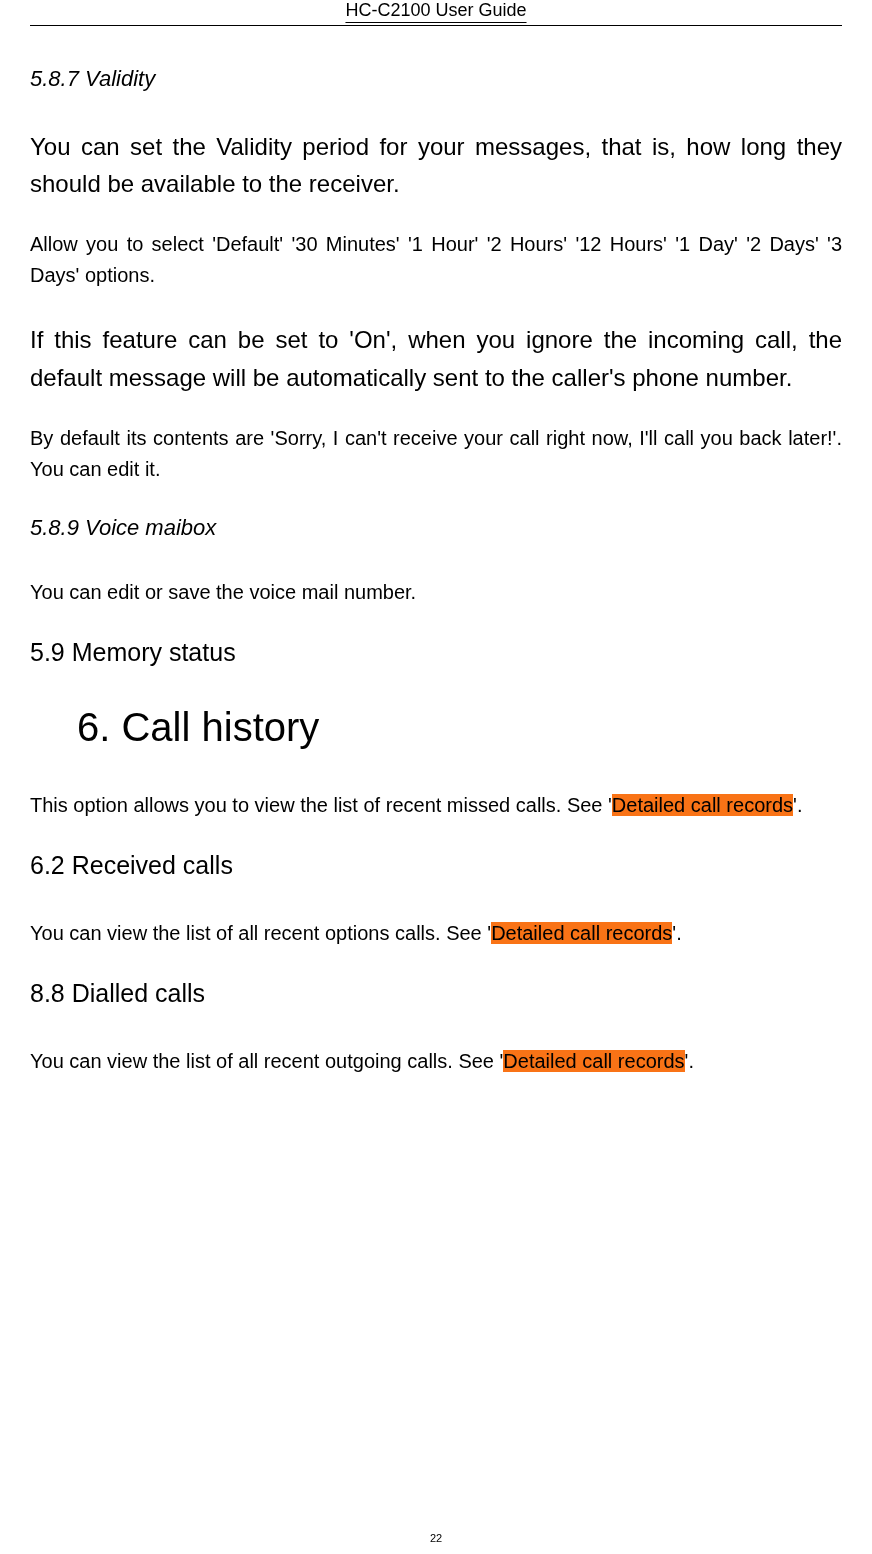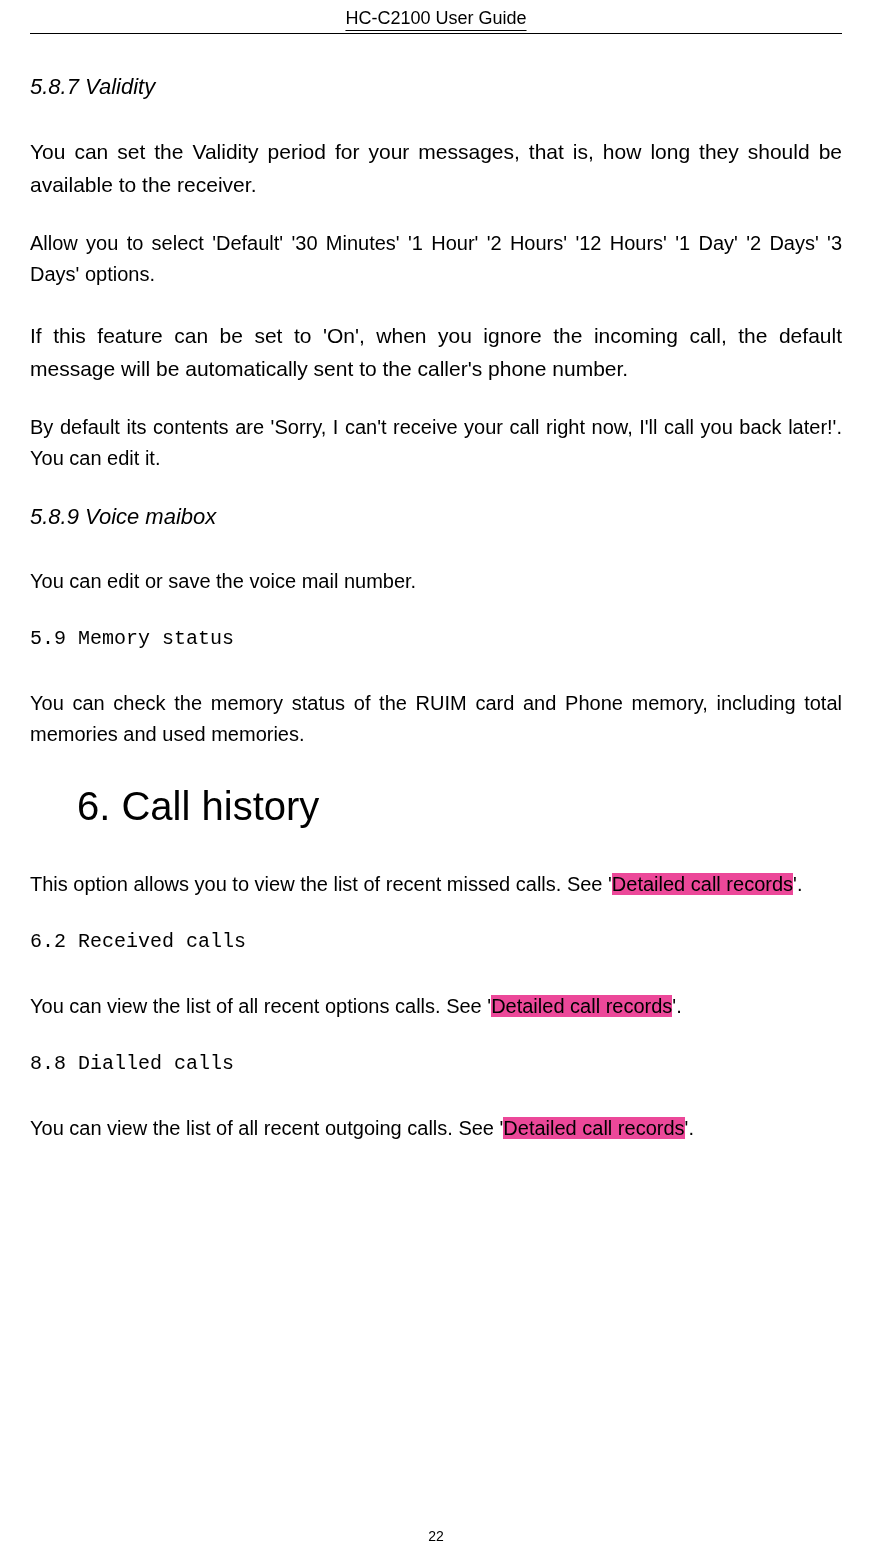--- a/index.html
+++ b/index.html
@@ -9,72 +9,71 @@
       background: #fff;
       font-family: Arial, Helvetica, sans-serif;
       color: #000;
       position: relative;
     }
     .page {
       padding: 0 30px;
     }
     .header {
       text-align: center;
-      padding-top: 8px;
+      padding-top: 0;
       padding-bottom: 4px;
       border-bottom: 1.5px solid #000;
       font-size: 18px;
       margin-bottom: 40px;
       text-decoration: underline;
       text-underline-offset: 6px;
     }
     .h3 {
       font-size: 22px;
       font-weight: normal;
       margin-bottom: 36px;
       margin-top: 8px;
       font-style: italic;
     }
     .h2 {
-      font-size: 20px;
+      font-size: 25px;
       font-weight: normal;
       margin-top: 28px;
       margin-bottom: 38px;
-      font-family: Liberation Mono, monospace;
     }
     .h1 {
       font-size: 40px;
       font-weight: normal;
       margin-top: 34px;
       margin-bottom: 40px;
       margin-left: 47px;
     }
     .para {
       font-size: 20px;
       line-height: 1.55;
       text-align: justify;
       margin-bottom: 30px;
       margin-top: 27px;
     }
     .para-tight {
-      font-size: 21px;
+      font-size: 24px;
       line-height: 1.55;
       text-align: justify;
       margin-bottom: 0;
     }
     .hl {
-      background: #ec4899;
+      background: #f97316;
     }
     .page-num {
       position: absolute;
       bottom: 10px;
       left: 0;
       width: 100%;
       text-align: center;
-      font-size: 14px;
+      font-size: 11px;
     }
   </style>
 </head>
 <body>
 
 <div class="page">
   <div class="header">HC-C2100 User Guide</div>
 
   <div class="h3">5.8.7 Validity</div>
   <div>
@@ -84,21 +83,20 @@
 
   <div>
     <p class="para-tight">If this feature can be set to 'On', when you ignore the incoming call, the default message will be automatically sent to the caller's phone number.</p>
     <p class="para">By default its contents are 'Sorry, I can't receive your call right now, I'll call you back later!'. You can edit it.</p>
   </div>
 
   <div class="h3">5.8.9 Voice maibox</div>
   <p class="para">You can edit or save the voice mail number.</p>
 
   <div class="h2">5.9 Memory status</div>
-  <p class="para">You can check the memory status of the RUIM card and Phone memory, including total memories and used memories.</p>
 
   <div class="h1">6. Call history</div>
 
   <p class="para">
     <span>This option allows you to view the list of recent missed calls. See '</span><span class="hl">Detailed call records</span><span>'.</span>
   </p>
 
   <div class="h2">6.2 Received calls</div>
   <p class="para">
     <span>You can view the list of all recent options calls. See '</span><span class="hl">Detailed call records</span><span>'.</span>

